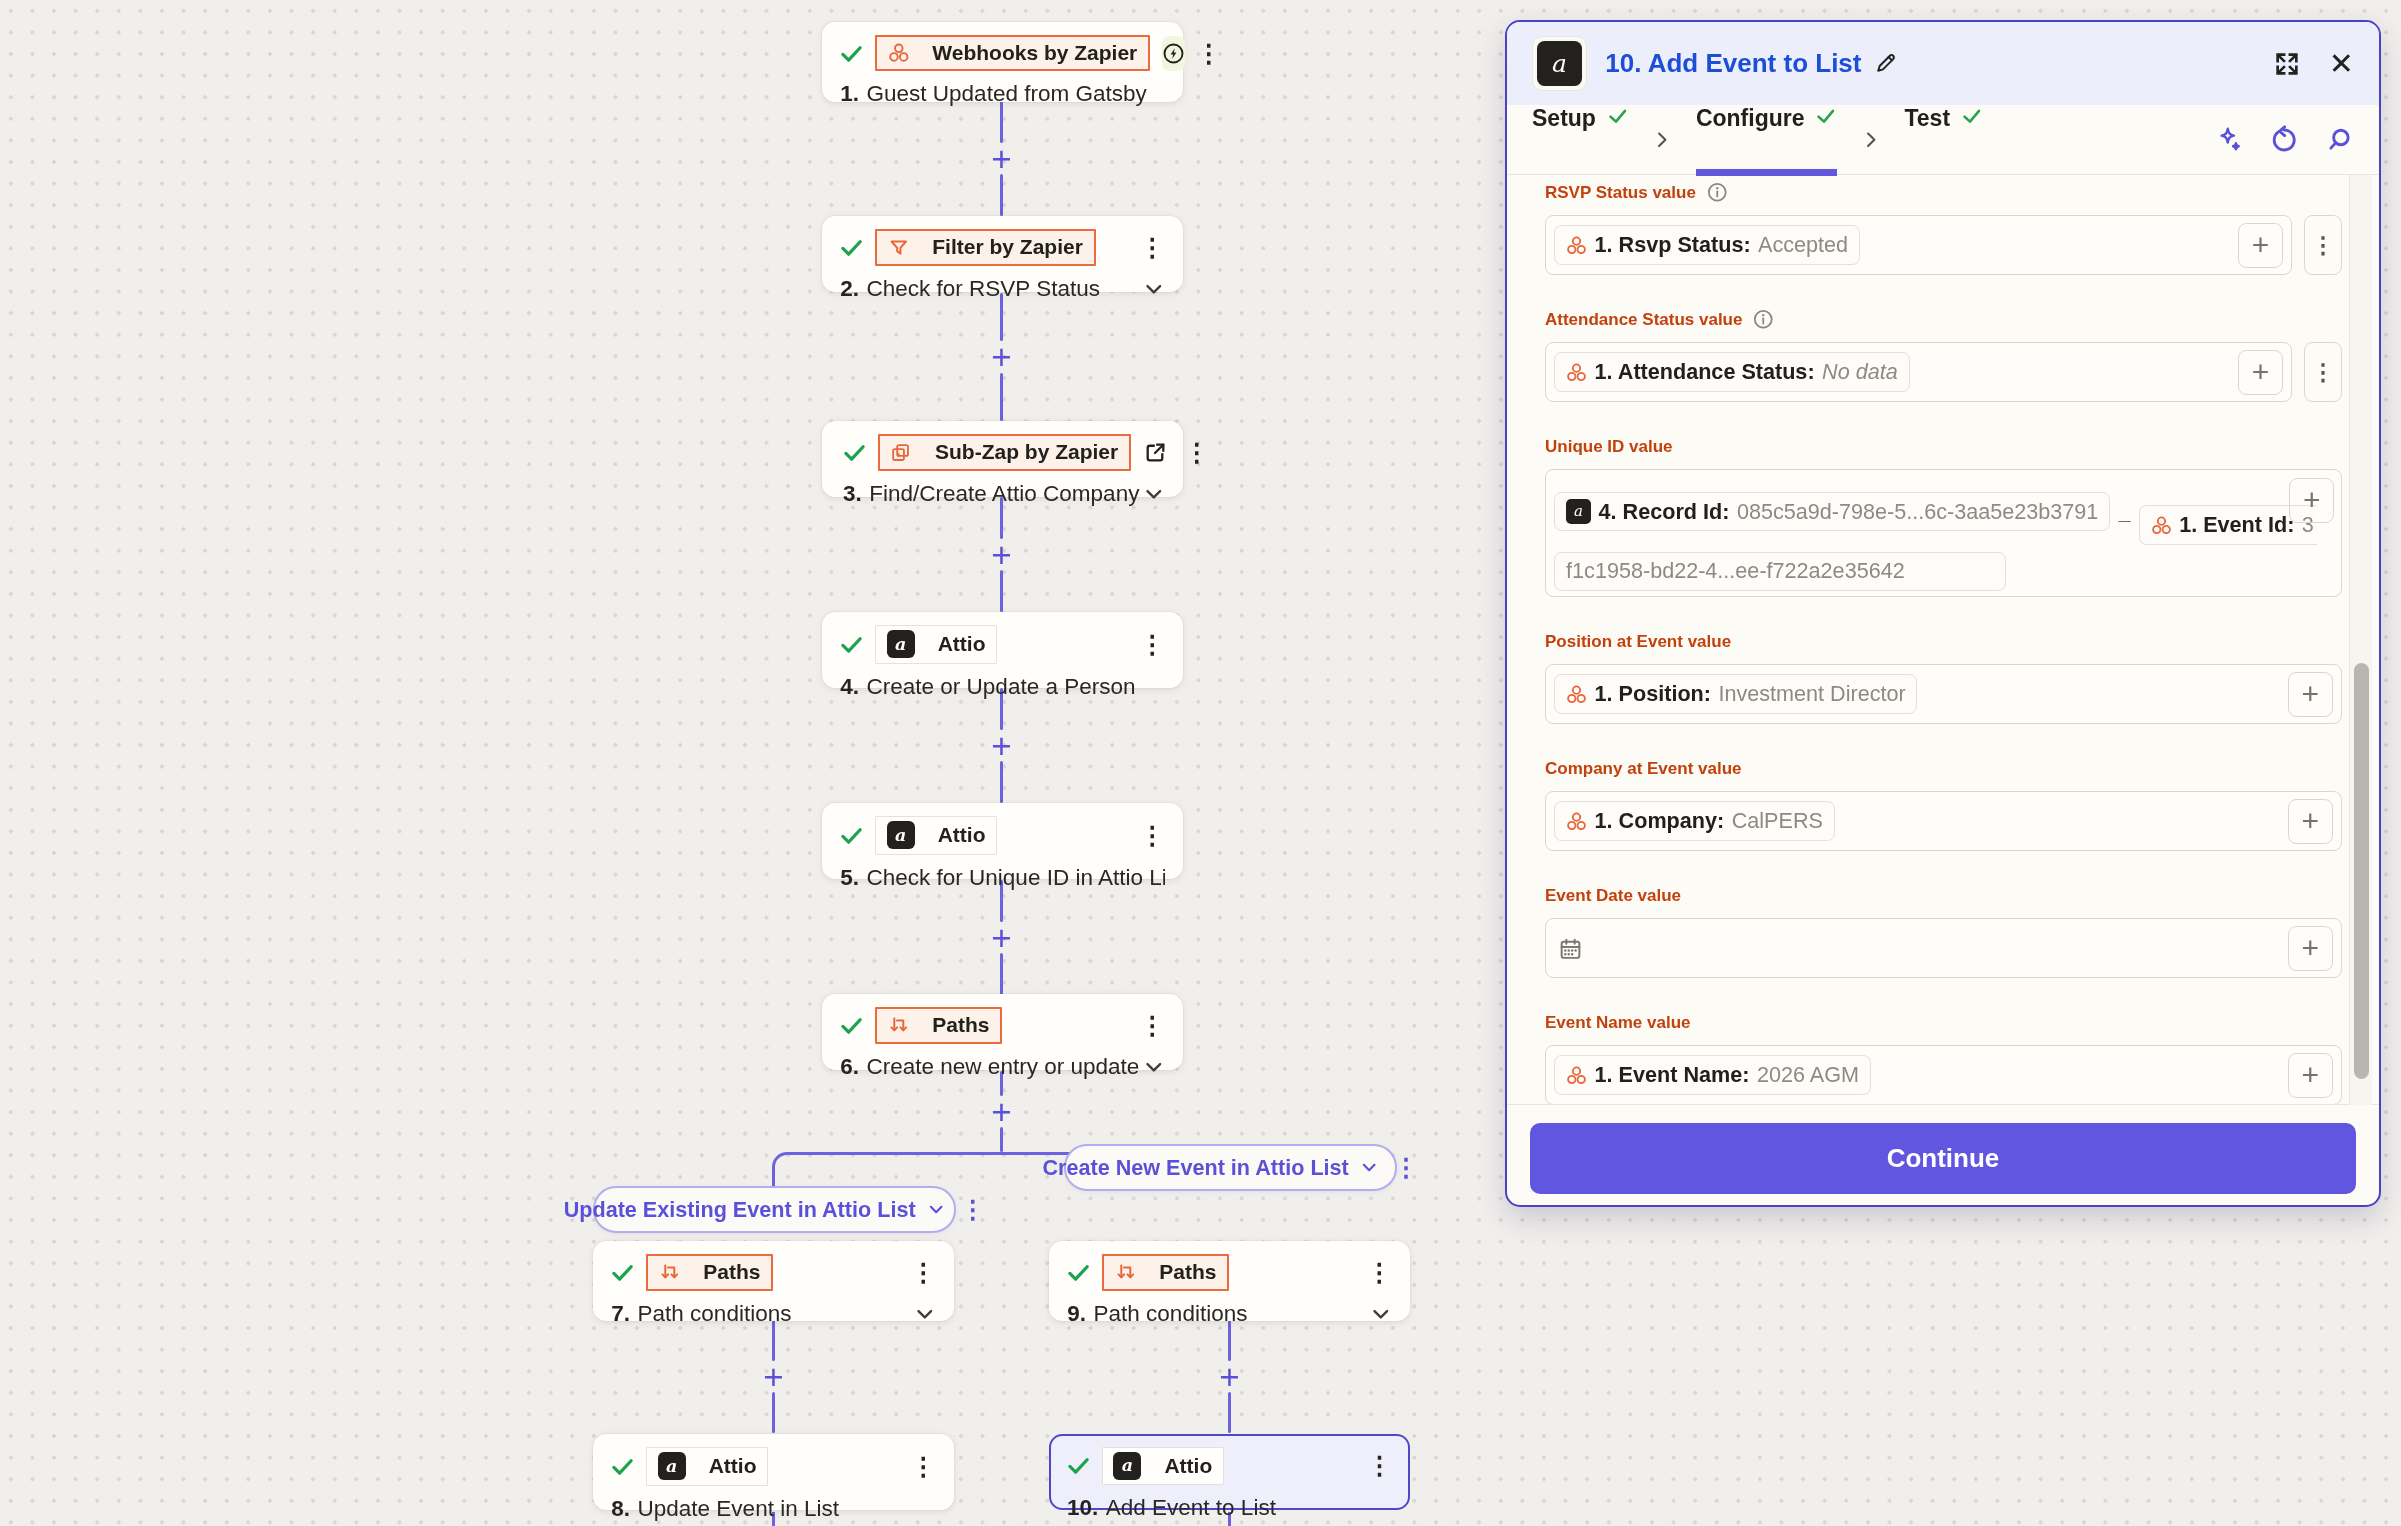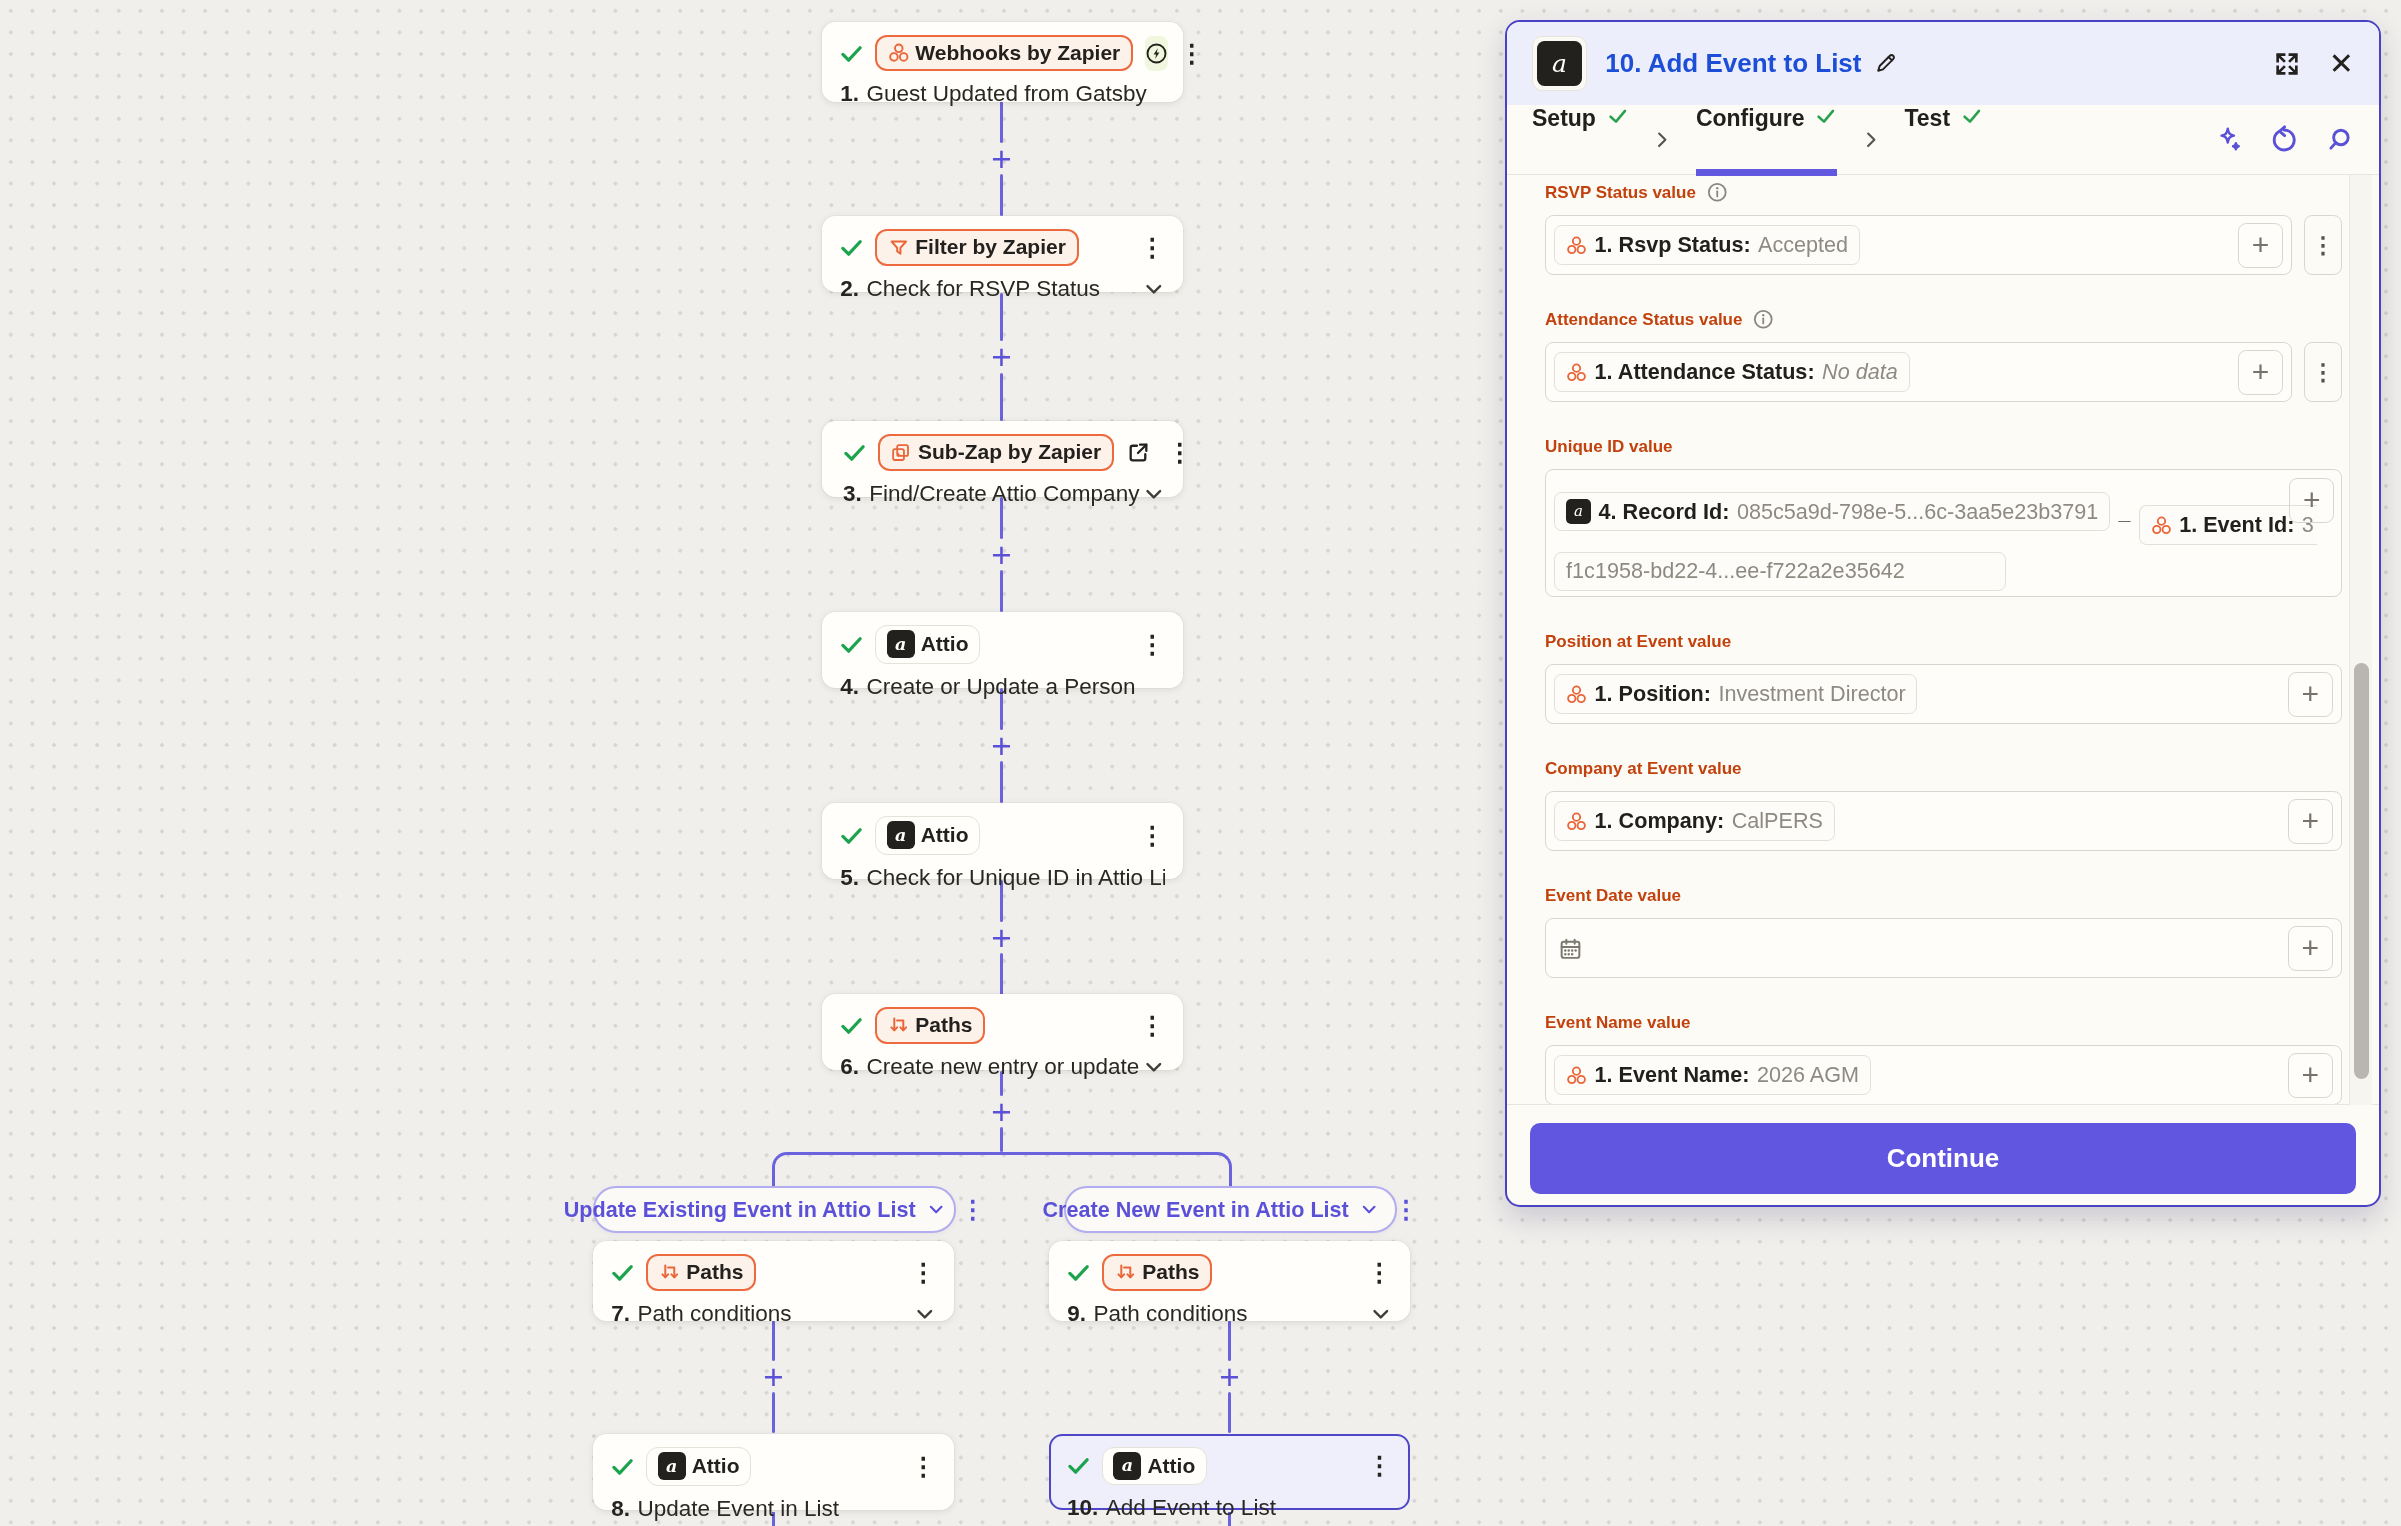--- a/index.html
+++ b/index.html
@@ -18,22 +18,22 @@
     position:absolute; width:361px; background:#fffefa;
     border-radius:13.3px; box-shadow:0 1.7px 6.7px rgba(60,50,30,.10), 0 0 0 0.8px rgba(60,50,30,.04);
     padding:13.3px 18.3px 11.6px 18.3px;
   }
   .node.selected { background:#efeefb; box-shadow:none; border:2.5px solid #4f47c8; padding:10.8px 16px 9.1px 16px; }
   .node-row1 { display:flex; align-items:center; gap:11.6px; }
   .node-row2 { display:flex; align-items:center; margin-top:10px; font-size:22.5px; }
   .num { font-weight:700; margin-right:7.5px; white-space:nowrap; }
   .ttl { font-weight:500; color:#2a2823; white-space:nowrap; overflow:hidden; }
   .badge {
-    display:inline-flex; align-items:center; gap:6px;
-    border:2.1px solid #ed6a3e; background:#fdf2ea; border-radius:12px;
+    display:inline-flex; align-items:center; gap:23px;
+    border:2.1px solid #ed6a3e; background:#fdf2ea; border-radius:1px;
     padding:4.2px 10.8px; font-size:21px; font-weight:700; color:#23211d; white-space:nowrap;
   }
   .badge.attio { border:1.7px solid #e5e2da; background:#fffefb; font-weight:700; }
   .attio-sq { width:28px; height:28px; background:#23211d; border-radius:5.8px; display:flex; align-items:center; justify-content:center; }
   .attio-sq span { color:#fff; font-family:"DejaVu Serif", serif; font-style:italic; font-size:17.5px; line-height:1; }
   .kebab { font-size:25px; font-weight:700; color:#26241f; margin-left:auto; line-height:1; letter-spacing:0; }
   .kebab.inline { margin-left:0; }
   .instant { width:35px; height:35px; border-radius:7.5px; background:#f1f7df; display:flex; align-items:center; justify-content:center; }
   .chev { margin-left:auto; display:flex; }
   .icon-btn { display:flex; align-items:center; }
@@ -338,21 +338,21 @@
 
   <div class="branch-pill" style="left:593px; top:1186px; width:363px;">
     <span>Update Existing Event in Attio List</span>
     <span>
         <svg width="18.3" height="18.3" viewBox="0 0 24 24" fill="none" stroke="#5b51d8" stroke-width="2.8" stroke-linecap="round" stroke-linejoin="round">
           <polyline points="5,9 12,16 19,9"></polyline>
         </svg>
       </span>
     <span class="kebab">⋮</span>
   </div>
-  <div class="branch-pill" style="left:1064px; top:1186px; width:333px;">
+  <div class="branch-pill" style="left:1064px; top:1144px; width:333px;">
     <span>Create New Event in Attio List</span>
     <span>
         <svg width="18.3" height="18.3" viewBox="0 0 24 24" fill="none" stroke="#5b51d8" stroke-width="2.8" stroke-linecap="round" stroke-linejoin="round">
           <polyline points="5,9 12,16 19,9"></polyline>
         </svg>
       </span>
     <span class="kebab">⋮</span>
   </div>
 
   <div class="node" style="left:593px; top:1241px; height:80px;">

